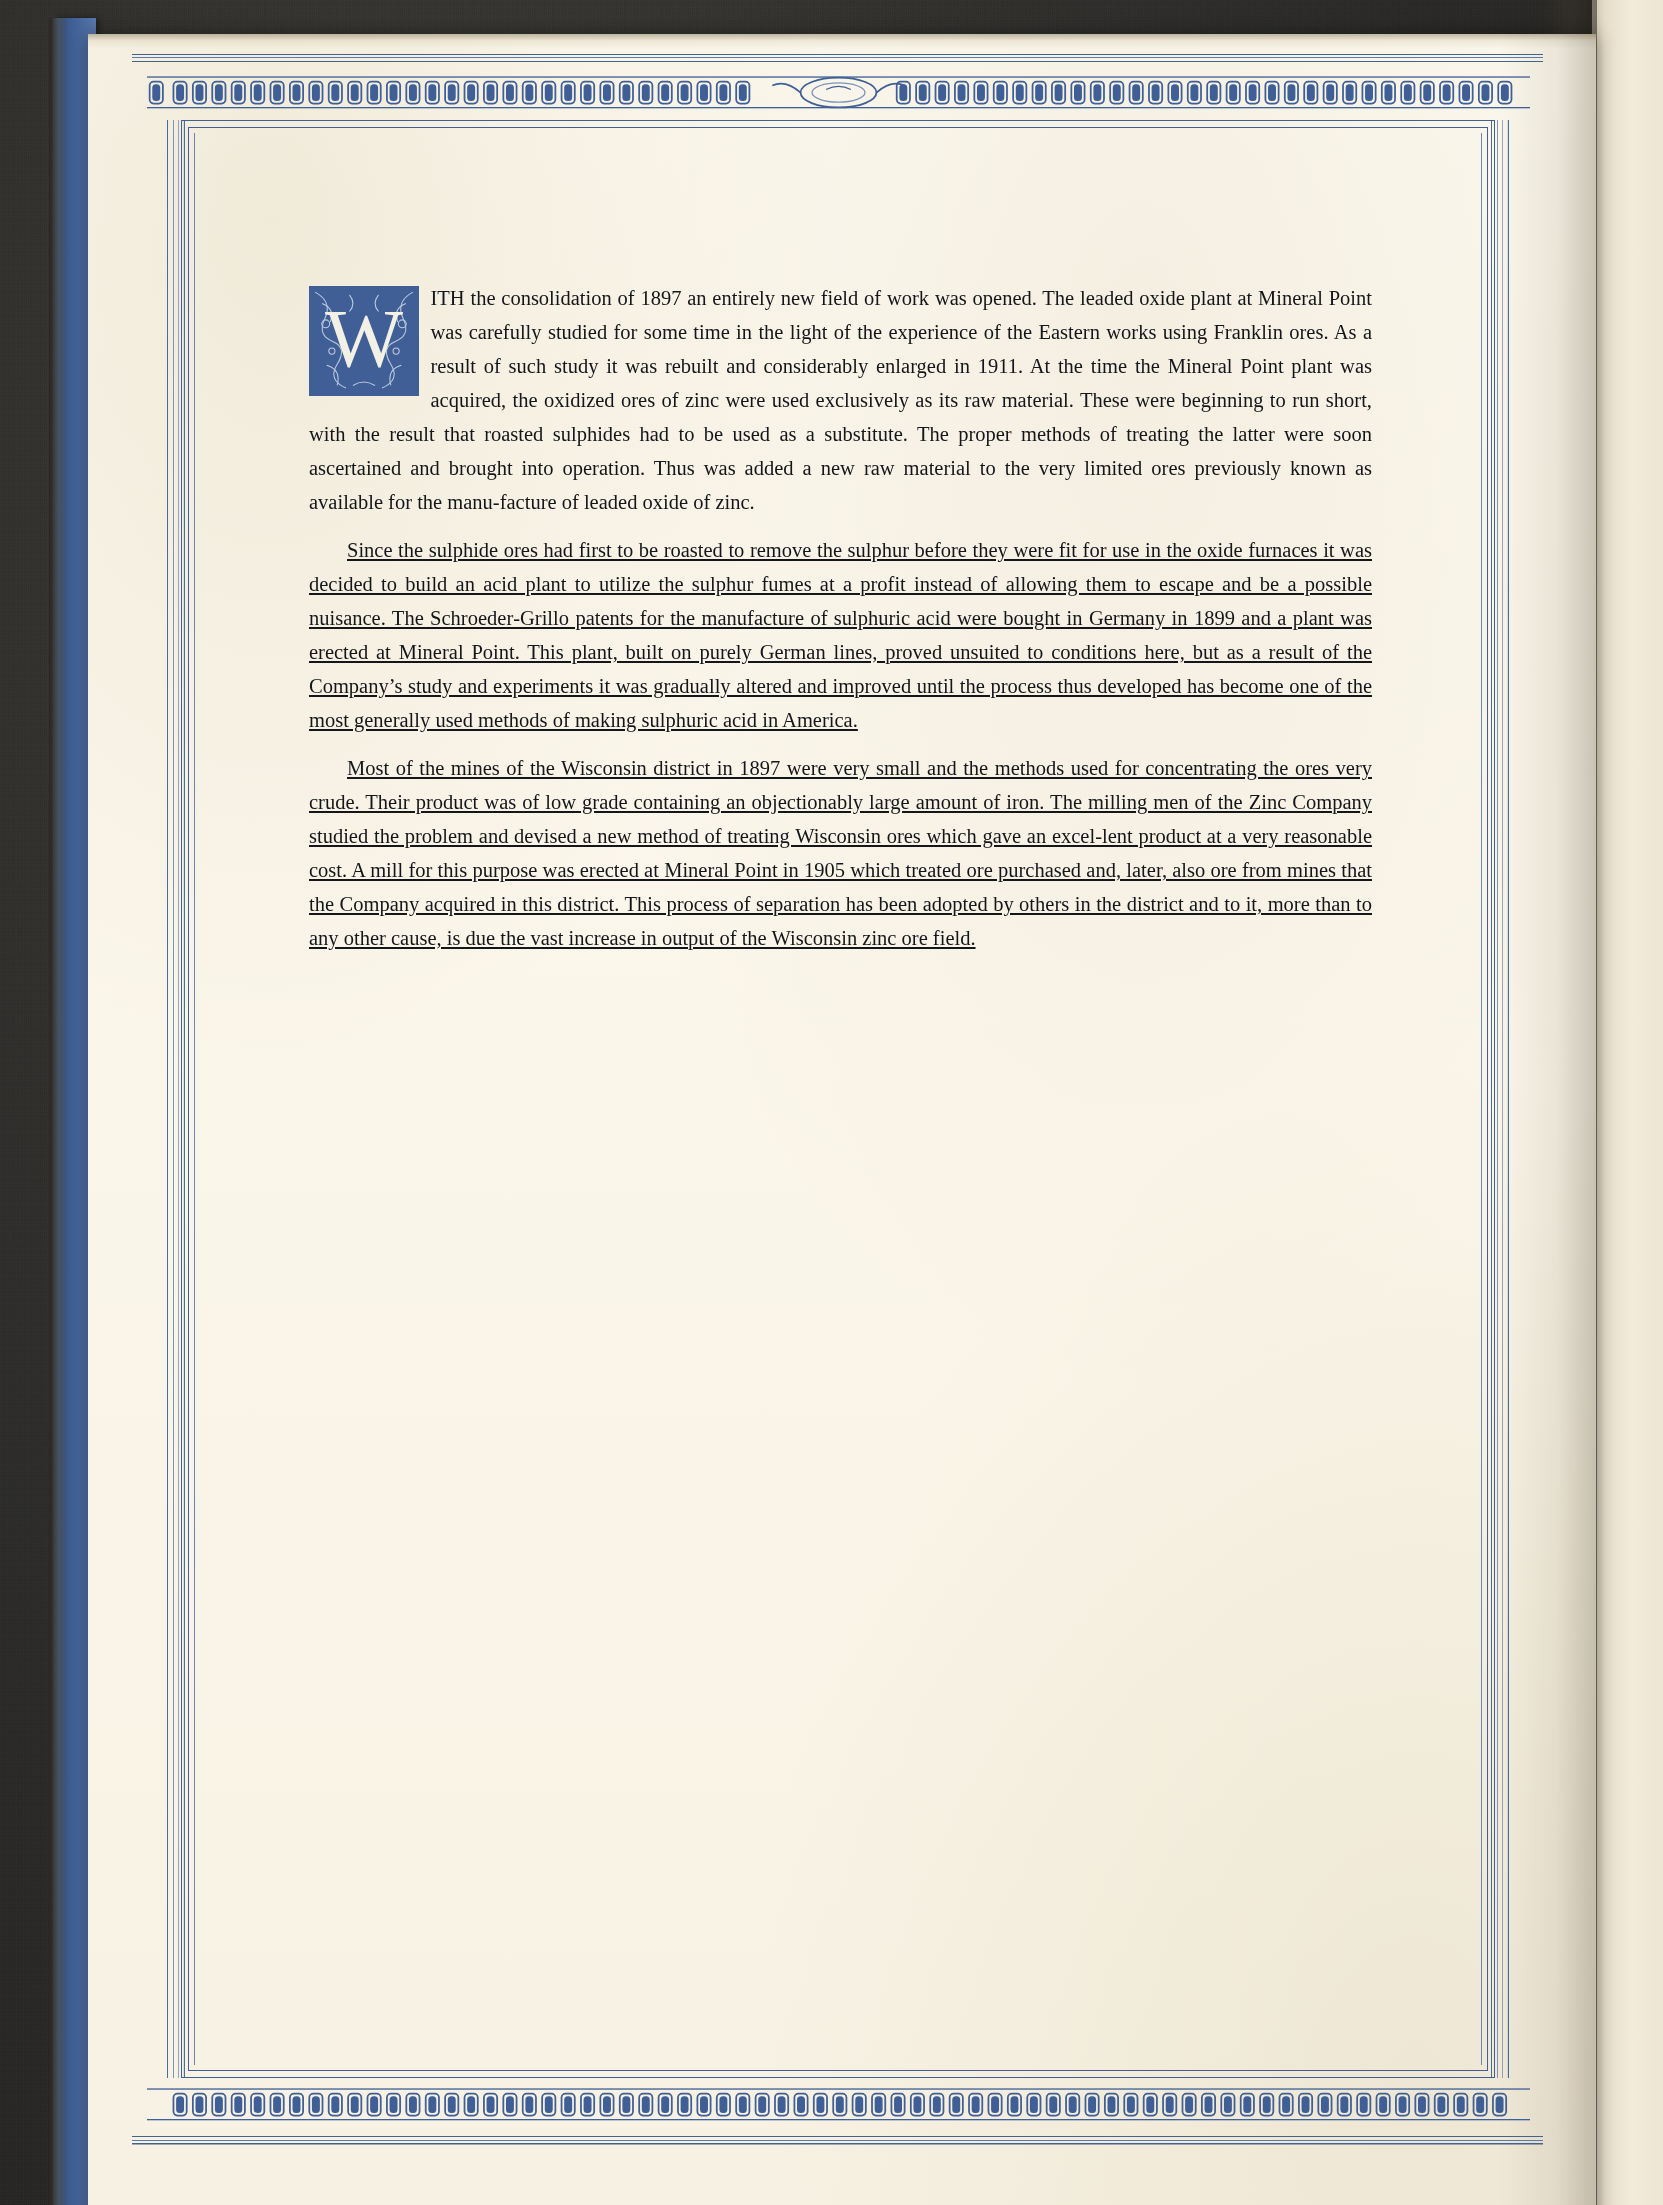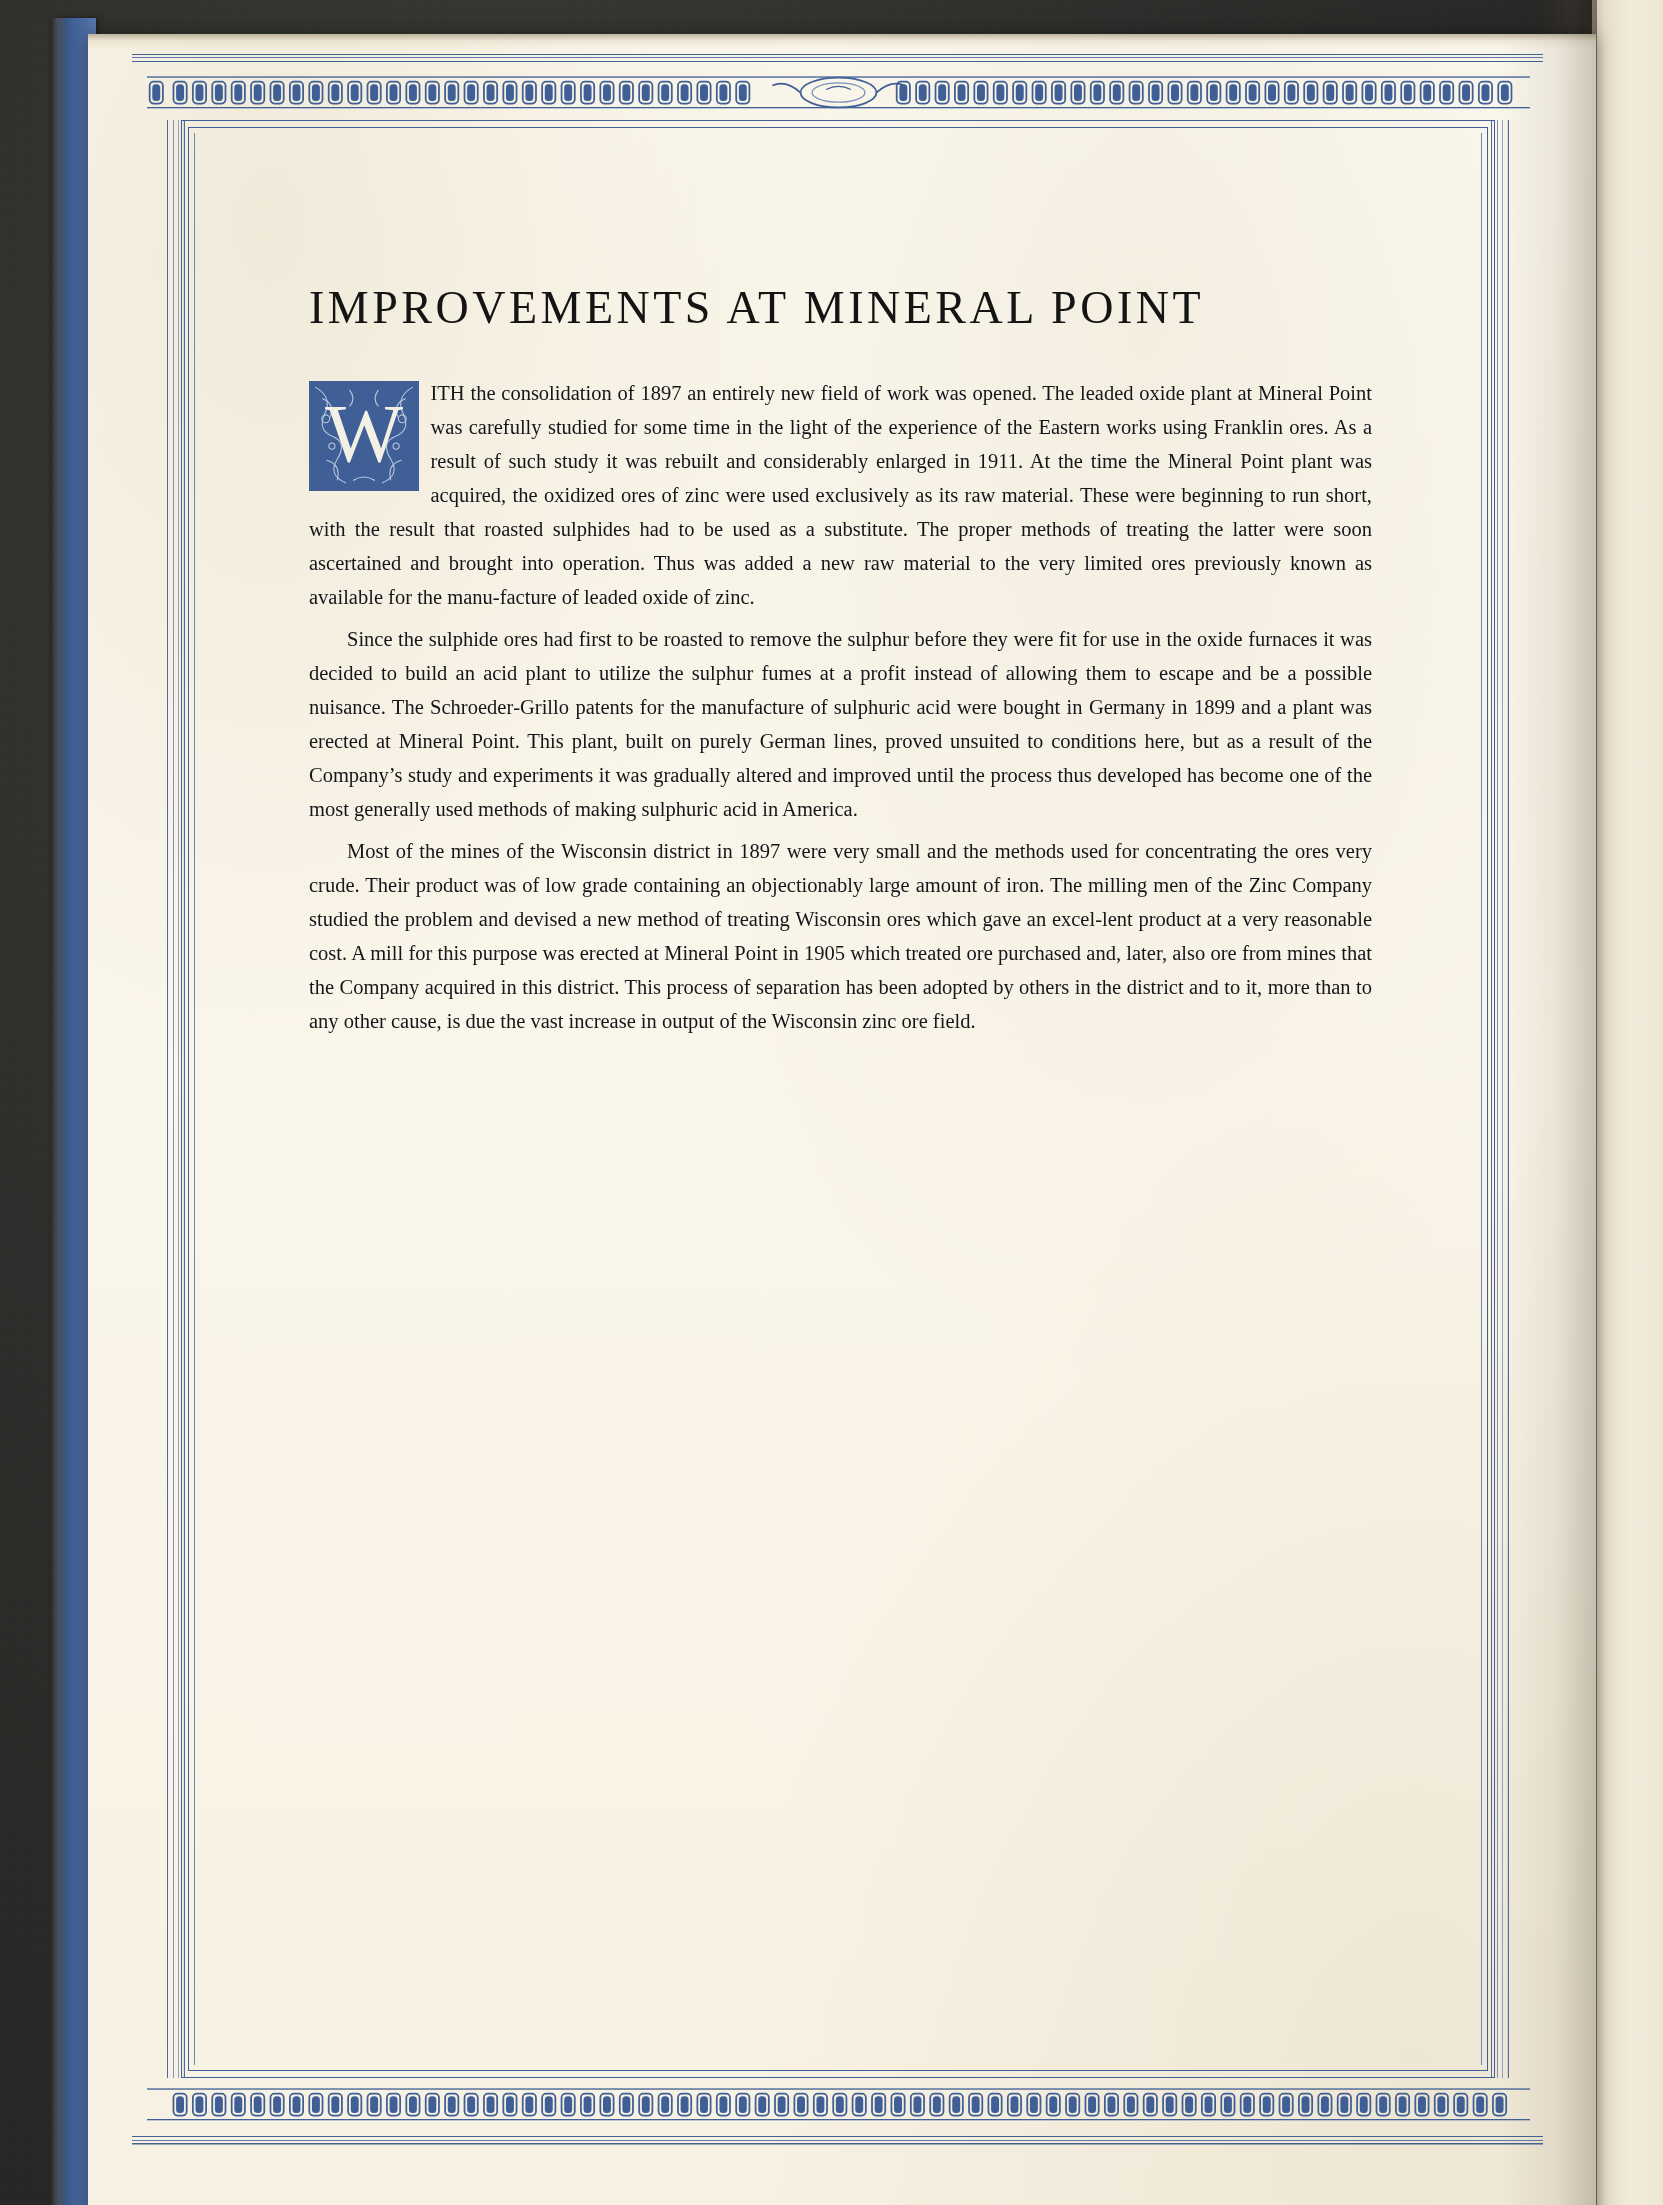--- a/index.html
+++ b/index.html
@@ -194,21 +194,21 @@
     white-space: nowrap;
   }
   .body-text {
     font-size: 20.5px;
     line-height: 34px;
     color: #15161a;
     text-align: justify;
     text-justify: inter-word;
     margin: 0;
   }
-  .para + .para { text-indent: 38px; margin-top: 8px; }
+  .para + .para { text-indent: 38px; margin-top: 14px; text-decoration: underline; }
 
   
   .dropcap {
     float: left;
     width: 110px;
     height: 110px;
     margin: 5.3px 11.5px 0 0;
     position: relative;
     shape-outside: margin-box;
   }
@@ -556,21 +556,20 @@
       <div class="rule rule-inner-t"></div>
       <div class="rule rule-inner-b"></div>
       <div class="rule rule-inner-l"></div>
       <div class="rule rule-inner-r"></div>
       <div class="rule rule-third-l"></div>
       <div class="rule rule-third-r"></div>
     </div>
 
     <div class="content">
 
-      <h1 class="page-title">IMPROVEMENTS  AT  MINERAL  POINT</h1>
 
       <p class="body-text para para-first">
         <span class="dropcap">
           <svg viewBox="0 0 250 250" aria-hidden="true" style="font-size:46.5px">
             <rect x="0" y="0" width="250" height="250" fill="#3f5f96"></rect>
             <g stroke="#cbd6e8" stroke-width="2.4" fill="none" opacity="0.9">
               <path d="M14 14 q40 22 22 60 q-18 38 18 52 q34 14 10 52 q-22 36 20 54"></path>
               <path d="M236 14 q-40 22 -22 60 q18 38 -18 52 q-34 14 -10 52 q22 36 -20 54"></path>
               <path d="M30 40 q30 12 18 42 M220 40 q-30 12 -18 42"></path>
               <path d="M40 180 q34 10 24 46 M210 180 q-34 10 -24 46"></path>

